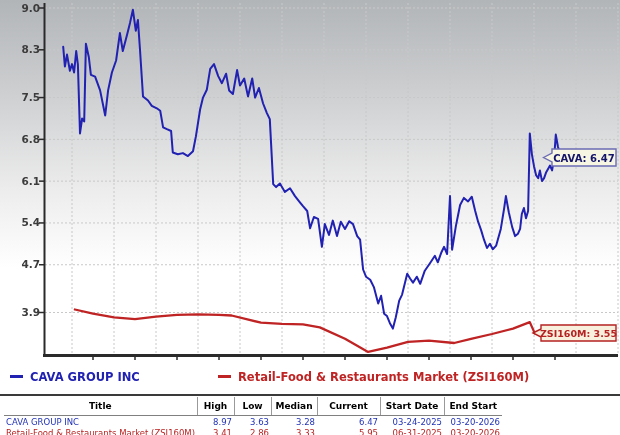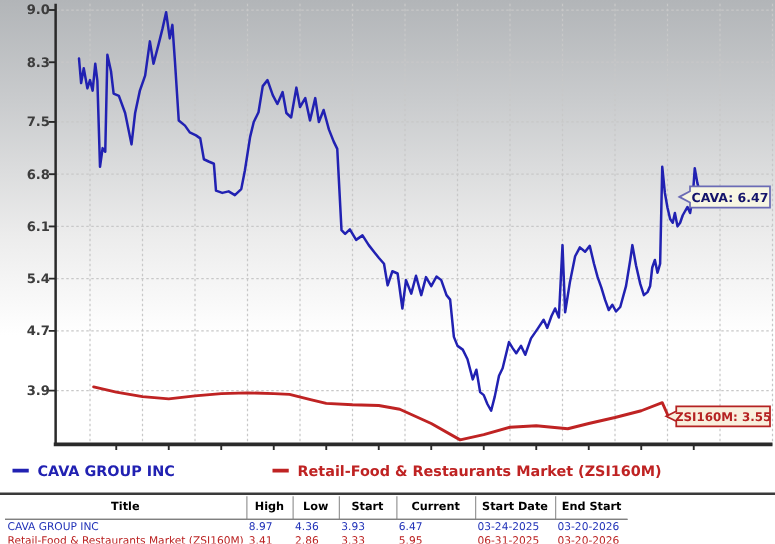--- a/index.html
+++ b/index.html
@@ -11,21 +11,21 @@
   #legend{position:absolute;left:0;top:370px;width:620px;height:18px;font-size:11.5px;font-weight:bold;}
   .legend-item{position:absolute;top:0;white-space:nowrap;}
   .legend-swatch{display:inline-block;width:13px;height:3px;margin-right:7px;vertical-align:3px;}
   #table-wrap{position:absolute;left:0;top:394px;width:620px;}
   #table-topline{width:620px;height:2px;background:#3a3a3a;}
   table#summary{border-collapse:collapse;table-layout:fixed;margin-left:4px;margin-top:1px;}
   table#summary th{font-size:9px;font-weight:bold;color:#000;padding:0 2px;height:18px;
        border-bottom:1px solid #808080;border-right:1px solid #9a9a9a;white-space:nowrap;overflow:hidden;}
   table#summary th:last-child{border-right:none;}
   table#summary td{font-size:8.5px;padding:0 2px;height:11px;white-space:nowrap;overflow:hidden;}
-  td.al{text-align:left;} td.ar{text-align:left;} th.ac{text-align:center;}
+  td.al{text-align:left;} td.ar{text-align:right;} th.ac{text-align:center;}
   .linkish{text-decoration:underline;cursor:pointer;}
 </style>
 </head>
 <body>
 
 <div id="app">
   <div id="chart-bg"></div>
   <svg id="plot-svg" width="620" height="362">
       <g>
         <line x1="45" y1="8" x2="618" y2="8" stroke="#c8c8c8" stroke-width="1" stroke-dasharray="2,2"></line>
@@ -120,32 +120,32 @@
         <col style="width:46px">
           <col style="width:63px">
           <col style="width:64px">
           <col style="width:58px">
       </colgroup>
       <thead>
           <tr id="summary-head-row">
             <th class="ac">Title</th>
             <th class="ac">High</th>
             <th class="ac">Low</th>
-            <th class="ac">Start</th>
+            <th class="ac">Median</th>
             <th class="ac">Current</th>
             <th class="ac">Start Date</th>
             <th class="ac">End Start</th>
           </tr>
         </thead>
       <tbody id="summary-body">
           <tr style="color: rgb(34, 51, 184);">
             <td class="al">CAVA GROUP INC</td>
             <td class="ar">8.97</td>
-            <td class="ar">4.36</td>
-            <td class="ar">3.93</td>
+            <td class="ar">3.63</td>
+            <td class="ar">3.28</td>
             <td class="ar">6.47</td>
             <td class="ar">03-24-2025</td>
             <td class="ar">03-20-2026</td>
           </tr>
           <tr style="color: rgb(187, 34, 34);">
             <td class="al linkish">Retail-Food &amp; Restaurants Market (ZSI160M)</td>
             <td class="ar">3.41</td>
             <td class="ar">2.86</td>
             <td class="ar">3.33</td>
             <td class="ar">5.95</td>

